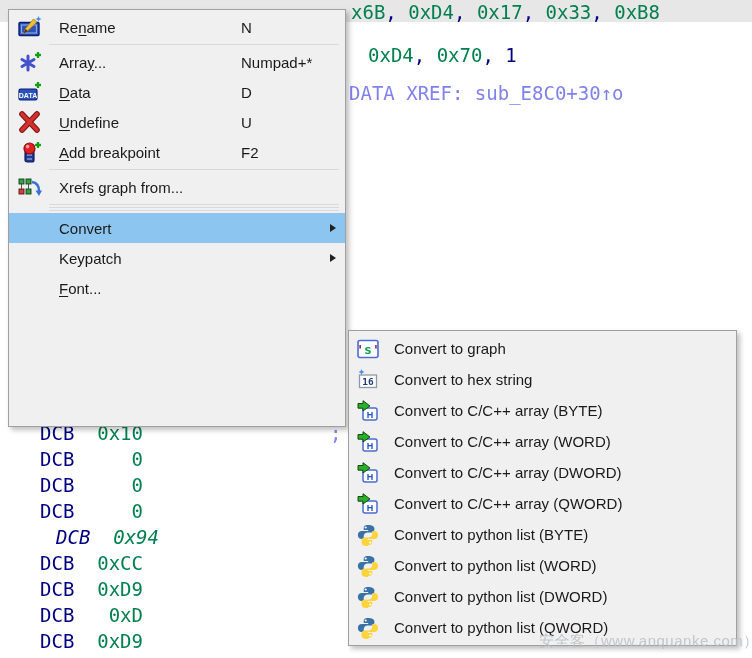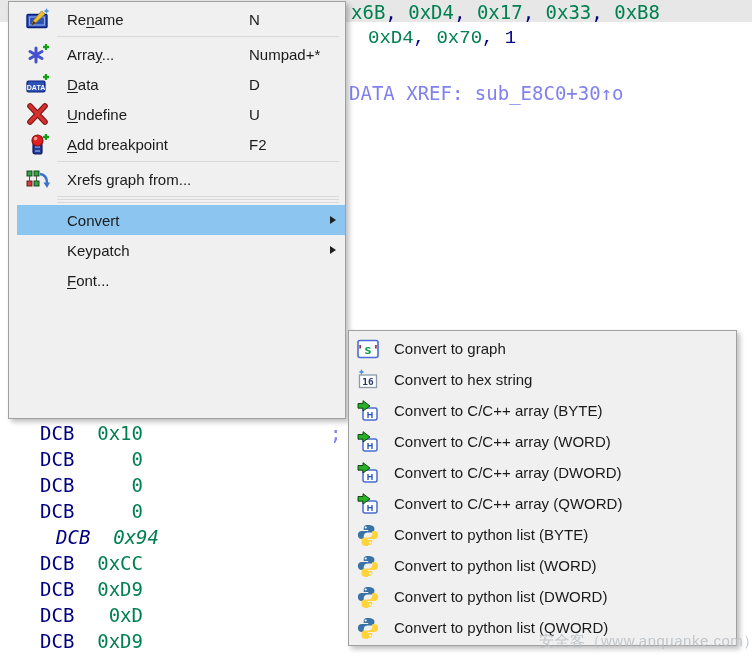--- a/index.html
+++ b/index.html
@@ -15,21 +15,21 @@
     font-family:"DejaVu Sans Mono", monospace; font-size:19px; line-height:19px;
   }
   .tk-g { color:#008050; }
   .tk-n { color:#000080; }
   .tk-p { color:#8181ee; }
   
   .menu-panel {
     position:absolute; background:#f0f0f0; border:1px solid #a0a0a0;
     box-shadow:3px 3px 5px rgba(0,0,0,0.25); z-index:5; padding:2px 0;
   }
-  #main-menu  { left:8px;   top:1px;   width:338px; height:418px;padding-left:8px; }
+  #main-menu  { left:8px;   top:9px;   width:338px; height:418px; }
   #sub-menu   { left:348px; top:330px; width:389px; height:316px; }
   .mi {
     display:flex; align-items:center; height:30px; padding-left:8px;
     font-size:15px; color:#1a1a1a; position:relative; cursor:default;
   }
   #sub-menu .mi { height:31px; padding-left:7px; }
   .mi.hl { background:#8cc5f0; }
   .mi .ic { width:26px; height:22px; flex:0 0 26px; margin-right:16px; display:flex; align-items:center; justify-content:center; }
   #sub-menu .mi .ic { width:24px; flex:0 0 24px; margin-right:14px; }
   .mi .lbl { white-space:pre; }
@@ -46,21 +46,21 @@
     position:absolute; left:539px; top:632px; z-index:10;
     font-size:15px; color:rgba(185,190,195,0.85); white-space:nowrap; letter-spacing:0.5px;
   }
 </style>
 </head>
 <body>
 
 <div class="sel-band"></div>
 <div id="asm-bg">
     <div class="asm-line" style="left: 351px; top: 3px;"><span class="tk-g">x6B</span><span class="tk-n">, </span><span class="tk-g">0xD4</span><span class="tk-n">, </span><span class="tk-g">0x17</span><span class="tk-n">, </span><span class="tk-g">0x33</span><span class="tk-n">, </span><span class="tk-g">0xB8</span></div>
-    <div class="asm-line" style="left: 368px; top: 29px; font-family: Liberation Mono, monospace;"><span class="tk-g">0xD4</span><span class="tk-n">, </span><span class="tk-g">0x70</span><span class="tk-n">, </span><span class="tk-n">1</span></div>
+    <div class="asm-line" style="left: 368px; top: 46px;"><span class="tk-g">0xD4</span><span class="tk-n">, </span><span class="tk-g">0x70</span><span class="tk-n">, </span><span class="tk-n">1</span></div>
     <div class="asm-line" style="left: 349px; top: 84px;"><span class="tk-p">DATA XREF: sub_E8C0+30↑o</span></div>
     <div class="asm-line" style="left: 40px; top: 424px;"><span class="tk-n">DCB</span><span class="tk-n">  </span><span class="tk-g">0x10</span></div>
     <div class="asm-line" style="left: 40px; top: 450px;"><span class="tk-n">DCB</span><span class="tk-n">     </span><span class="tk-g">0</span></div>
     <div class="asm-line" style="left: 40px; top: 476px;"><span class="tk-n">DCB</span><span class="tk-n">     </span><span class="tk-g">0</span></div>
     <div class="asm-line" style="left: 40px; top: 502px;"><span class="tk-n">DCB</span><span class="tk-n">     </span><span class="tk-g">0</span></div>
     <div class="asm-line" style="left: 56px; top: 528px; font-style: italic;"><span class="tk-n">DCB</span><span class="tk-n">  </span><span class="tk-g">0x94</span></div>
     <div class="asm-line" style="left: 40px; top: 554px;"><span class="tk-n">DCB</span><span class="tk-n">  </span><span class="tk-g">0xCC</span></div>
     <div class="asm-line" style="left: 40px; top: 580px;"><span class="tk-n">DCB</span><span class="tk-n">  </span><span class="tk-g">0xD9</span></div>
     <div class="asm-line" style="left: 40px; top: 606px;"><span class="tk-n">DCB</span><span class="tk-n">   </span><span class="tk-g">0xD</span></div>
     <div class="asm-line" style="left: 40px; top: 632px;"><span class="tk-n">DCB</span><span class="tk-n">  </span><span class="tk-g">0xD9</span></div>

